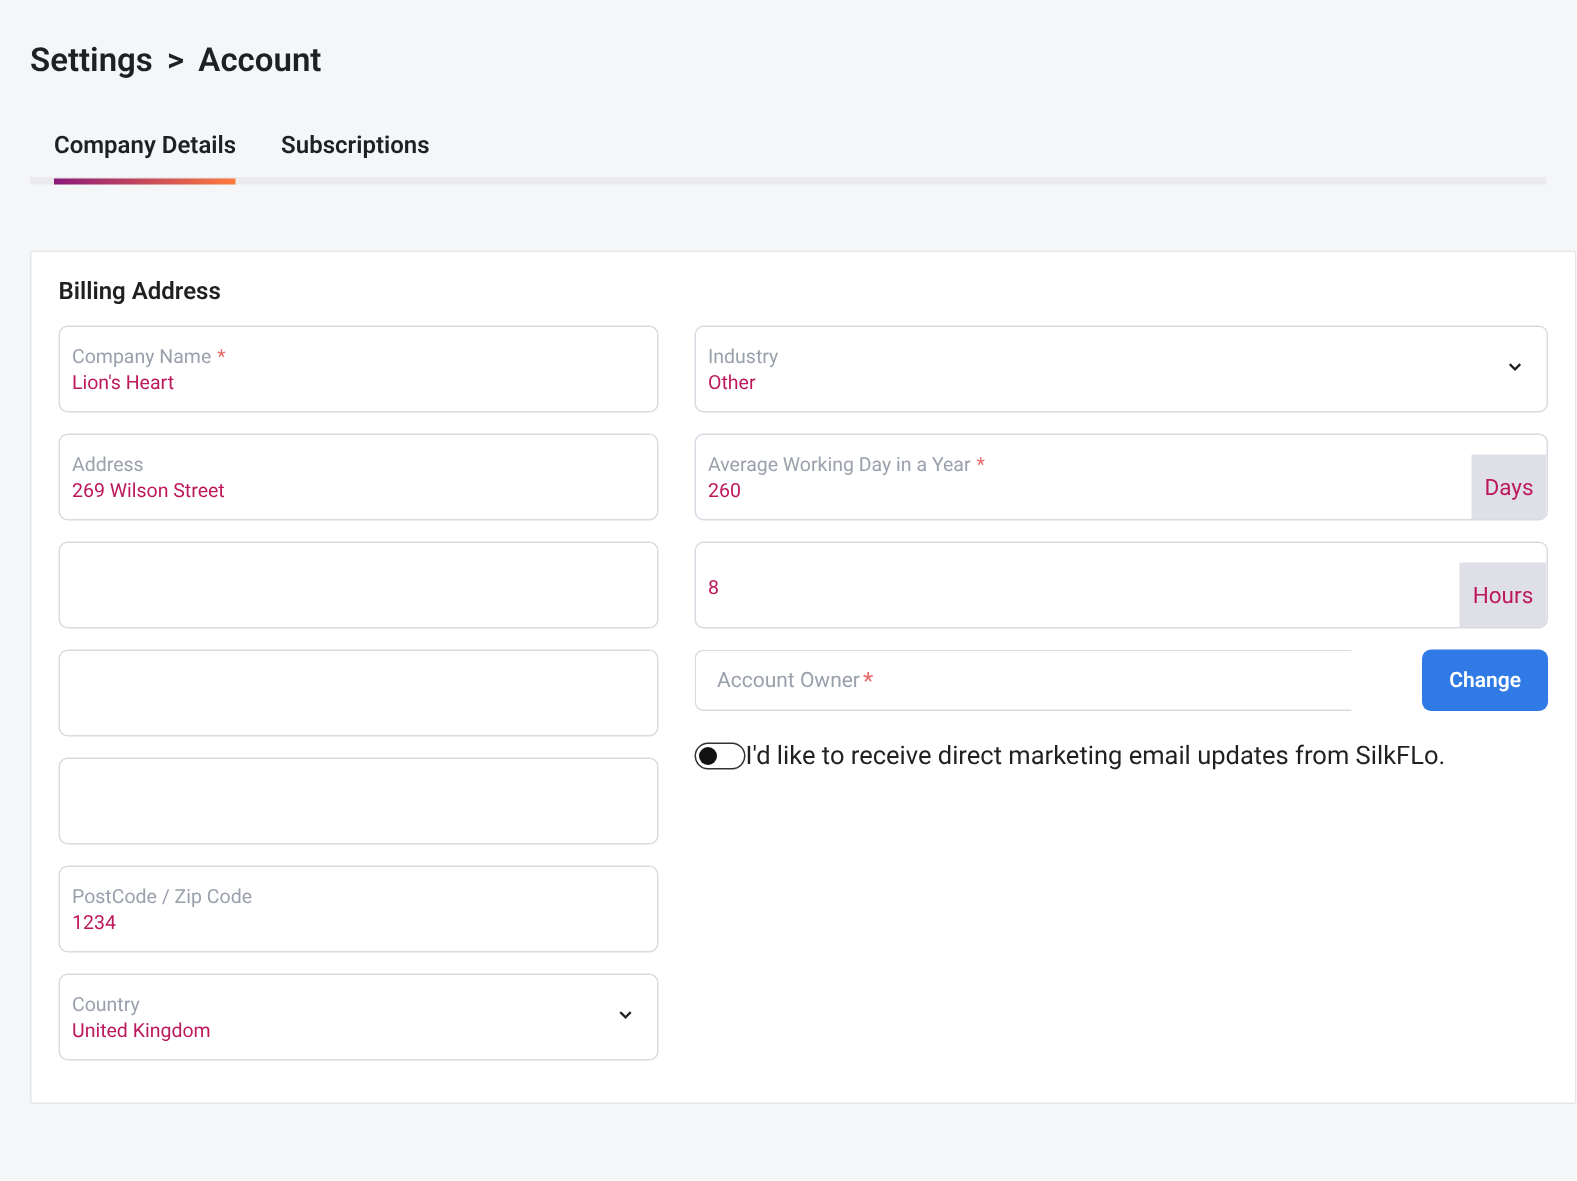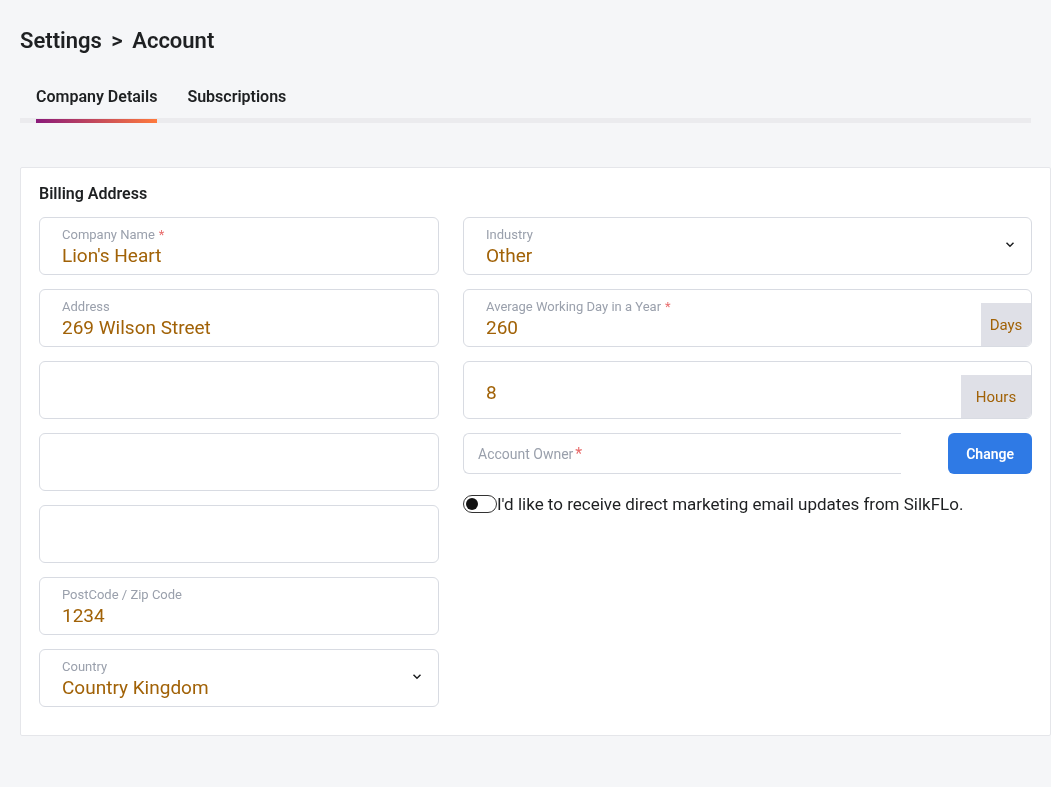--- a/index.html
+++ b/index.html
@@ -29,43 +29,43 @@
     .col { display: flex; flex-direction: column; gap: 14px; }
     .col.left { width: 400px; }
     .col.right { flex: 1; }
 
     .field {
       position: relative;
       border: 1px solid #d8dbe2;
       border-radius: 6px;
       background: #fff;
       min-height: 58px;
-      padding: 8px 14px 6px 22px;
+      padding: 8px 14px 6px 8px;
       display: flex; flex-direction: column; justify-content: center;
       overflow: hidden;
     }
     .field.plain { justify-content: center; }
     .field-label { font-size: 13px; color: #9aa0ac; line-height: 1.2; }
     .field-label .req { color: #e86c6c; margin-left: 4px; }
     .field-value {
-      font-size: 19px; color: #a16207; border: none; outline: none; width: 100%;
+      font-size: 13px; color: #be185d; border: none; outline: none; width: 100%;
       padding: 2px 0 0 0; background: transparent; font-family: inherit;
     }
     .field .chevron {
       position: absolute; right: 14px; top: 50%; transform: translateY(-50%);
     }
 
     .suffix-field { padding-right: 60px; }
     .suffix {
       position: absolute; right: 0; top: 13px; bottom: 0;
-      width: 50px; background: #dfe0e7; color: #a16207;
+      width: 50px; background: #dfe0e7; color: #be185d;
       display: flex; align-items: center; justify-content: center;
       font-size: 15px;
     }
-    .suffix.wide { width: 70px; }
+    .suffix.wide { width: 58px; }
 
     .owner-row { display: flex; align-items: stretch; gap: 47px; }
     .owner-field {
       flex: 1; border: 1px solid #d8dbe2; border-right: none;
       border-radius: 6px 0 0 6px; padding: 10px 14px; min-height: 38px;
       display: flex; align-items: center;
     }
     .owner-field .lbl { font-size: 14px; color: #9aa0ac; }
     .owner-field .req { color: #e86c6c; margin-left: 2px; }
     .change-btn {
@@ -130,21 +130,21 @@
         <input class="field-value" value="" style="">
       </div>
 
       <div class="field">
         <div class="field-label">PostCode / Zip Code</div>
         <input class="field-value" value="1234" style="">
       </div>
 
       <div class="field">
         <div class="field-label">Country</div>
-        <div class="field-value">Country Kingdom</div>
+        <div class="field-value">United Kingdom</div>
         <span class="chevron">
           <svg class="chev" viewBox="0 0 24 24" fill="none" stroke="#1e2022" stroke-width="2.5">
               <polyline points="6 9 12 15 18 9"></polyline>
             </svg>
         </span>
       </div>
     </div>
 
     <div class="col right">
       <div class="field">

